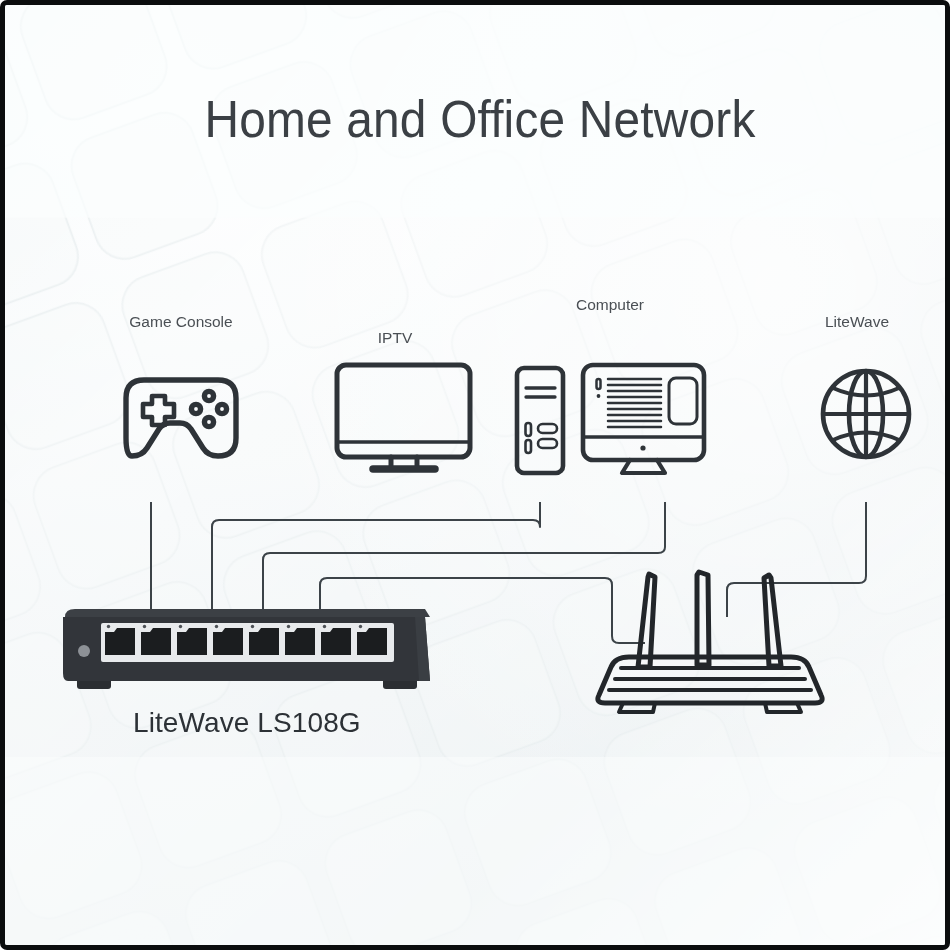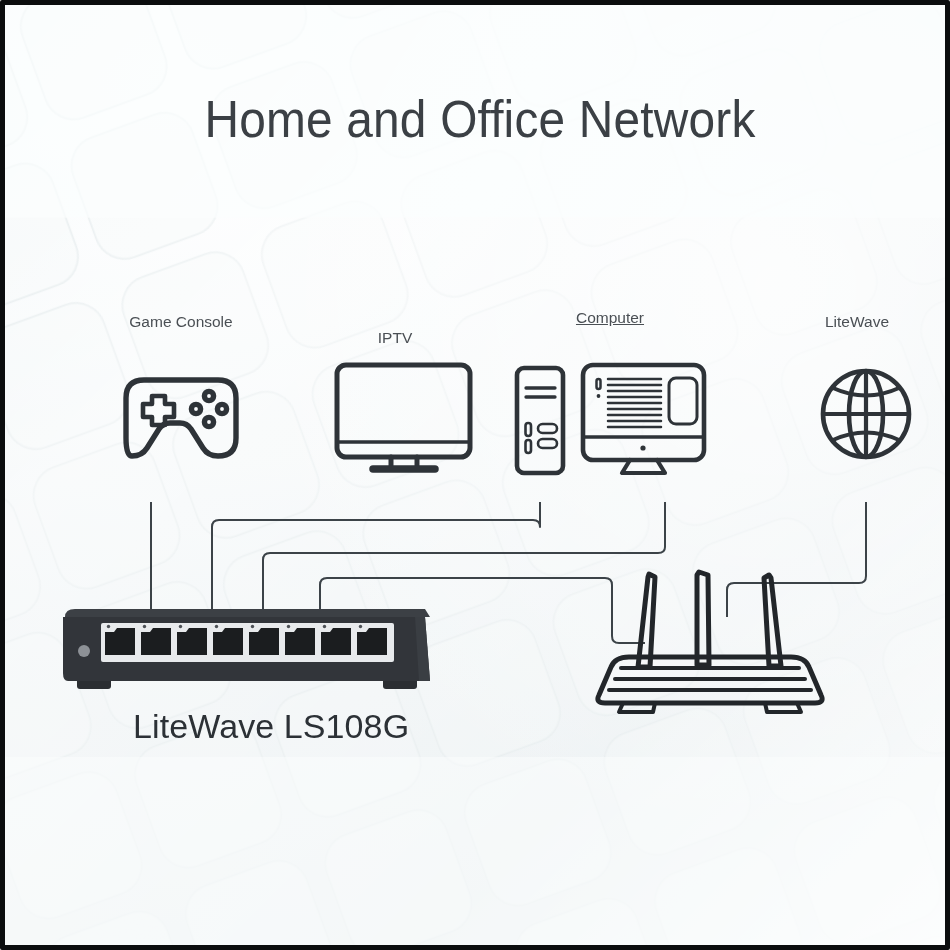--- a/index.html
+++ b/index.html
@@ -6,21 +6,21 @@
   html,body{margin:0;padding:0;}
   body{
     width:950px;height:950px;overflow:hidden;
     font-family:"Liberation Sans","DejaVu Sans",sans-serif;
     background:#ffffff;
   }
   #stage{
     position:relative;width:950px;height:950px;overflow:hidden;
     box-sizing:border-box;
     border:5px solid #0b0d0e;
-    border-radius:2px;
+    border-radius:7px;
     background:
       radial-gradient(120% 90% at 18% 8%, #ffffff 0%, #f7fafb 32%, #eef3f5 62%, #e7edef 100%);
   }
   #bg-watermark{position:absolute;inset:0;pointer-events:none;}
   #diagram{position:absolute;left:0;top:0;width:950px;height:950px;}
 
   .page-title{
     position:absolute;left:0;top:84px;width:950px;
     text-align:center;
     font-size:52px;
@@ -34,21 +34,21 @@
   }
   .dev-label{
     position:absolute;
     font-size:15.5px;
     color:#4a4f54;
     white-space:nowrap;
     transform:translateX(-50%);
   }
   .switch-label{
     position:absolute;
-    font-size:34px;
+    font-size:28px;
     color:#2c3136;
     white-space:nowrap;
     letter-spacing:.1px;
   }
   .hit{position:absolute;}
 </style>
 </head>
 <body>
 
 <div id="stage">
@@ -74,21 +74,21 @@
     <rect x="0" y="0" width="950" height="950" fill="url(#wmFade)"></rect>
     <rect x="0" y="0" width="950" height="950" fill="url(#sheen)"></rect>
     <rect x="0" y="0" width="950" height="215" fill="#fbfdfd" opacity=".72"></rect>
     <rect x="0" y="760" width="950" height="190" fill="#fbfdfd" opacity=".5"></rect>
   </svg>
 
   <div class="page-title">Home and Office Network</div>
 
   <div class="dev-label" style="left:176px;top:308px;">Game Console</div>
   <div class="dev-label" style="left:390px;top:308px;margin-top:16px;">IPTV</div>
-  <div class="dev-label" style="left:605px;top:304px;text-decoration:underline;">Computer</div>
+  <div class="dev-label" style="left:605px;top:291px;">Computer</div>
   <div class="dev-label" style="left:852px;top:308px;">LiteWave</div>
 
   <svg id="diagram" viewBox="0 0 950 950">
 
     <g fill="none" stroke="#3c4348" stroke-width="2" stroke-linecap="butt" stroke-linejoin="round">
 
       <path d="M146,497 L146,607"></path>
 
       <path d="M535,497 L535,522 Q535,515 528,515 L214,515 Q207,515 207,522 L207,607"></path>
 

